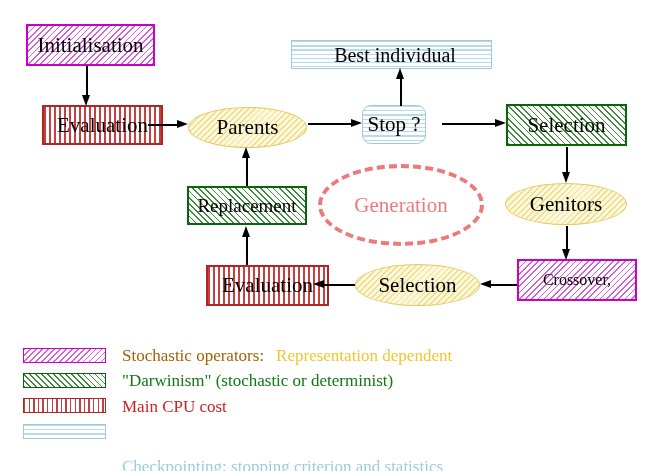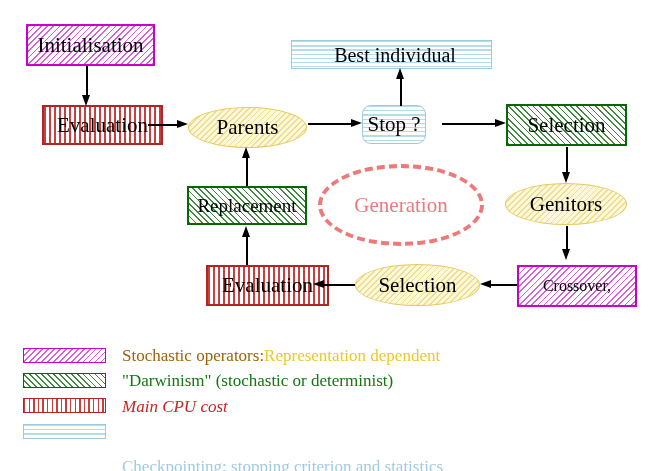--- a/index.html
+++ b/index.html
@@ -33,21 +33,21 @@
   .head.left{border-top-width:4.5px;border-bottom-width:4.5px;border-right:11px solid #000;}
   .head.right{border-top-width:4.5px;border-bottom-width:4.5px;border-left:11px solid #000;}
 
   
   .sw{position:absolute;left:23px;width:83px;height:15px;box-sizing:border-box;}
   .sw.m{background:repeating-linear-gradient(135deg,#d75fd7 0 1.2px,#ffffff 1.2px 4.2px);border:1.5px solid #c800c8;}
   .sw.g{background:repeating-linear-gradient(45deg,#3e8b3e 0 1.2px,#ffffff 1.2px 4.2px);border:1.5px solid #076607;}
   .sw.r{background:repeating-linear-gradient(90deg,#c74040 0 1.5px,#ffffff 1.5px 4.6px);border:1.5px solid #b02525;}
   .sw.c{background:repeating-linear-gradient(180deg,#b6dcec 0 1.3px,#ffffff 1.3px 4.2px);border:1px solid #9fc9dd;}
   .legend-label{position:absolute;left:122px;font-size:17px;white-space:nowrap;line-height:19px;}
-  .t-magenta{color:#a16207;} .t-gold{color:#edc72f;}
+  .t-magenta{color:#a16207;} .t-gold{color:#edc72f;margin-left:12px;}
   .t-green{color:#117711;} .t-red{color:#cc2222;} .t-cyan{color:#9fcbdf;}
 </style>
 </head>
 <body>
 
 <div class="stage">
 
   <div class="node magenta-hatch f21" style="left:26px;top:24px;width:129px;height:42px;align-items:center;">
     <span>Initialisation</span>
   </div>
@@ -69,21 +69,21 @@
   </div>
 
   <div class="node green-hatch f21" style="left:506px;top:104px;width:121px;height:42px;">
     <span>Selection</span>
   </div>
 
   <div class="node ellipse f21" style="left:505px;top:183px;width:122px;height:42px;">
     <span>Genitors</span>
   </div>
 
-  <div class="node magenta-hatch f16" style="left:517px;top:259px;width:120px;height:42px;flex-direction:column;margin-top:6px;">
+  <div class="node magenta-hatch f16" style="left:517px;top:259px;width:120px;height:42px;flex-direction:column;">
     <span>Crossover,</span>
   </div>
 
   <div class="node ellipse f21" style="left:355px;top:264px;width:125px;height:42px;">
     <span>Selection</span>
   </div>
 
   <div class="node red-stripes f21" style="left:190px;top:265px;width:123px;height:41px;">
     <span>Evaluation</span>
   </div>
@@ -144,19 +144,19 @@
   <div>
     <div class="sw m" style="top:348px;"></div>
     <div class="legend-label" style="top:346px;">
       <span class="t-magenta">Stochastic operators:</span><span class="t-gold">Representation dependent</span>
     </div>
 
     <div class="sw g" style="top:373px;"></div>
     <div class="legend-label t-green" style="top:371px;">"Darwinism" (stochastic or determinist)</div>
 
     <div class="sw r" style="top:398px;"></div>
-    <div class="legend-label t-red" style="top:397px;font-style:italic;">Main CPU cost</div>
+    <div class="legend-label t-red" style="top:397px;">Main CPU cost</div>
 
     <div class="sw c" style="top:424px;"></div>
     <div class="legend-label t-cyan" style="top:423px;margin-top:34px;">Checkpointing: stopping criterion and statistics</div>
   </div>
 
 </div>
 
 </body></html>

